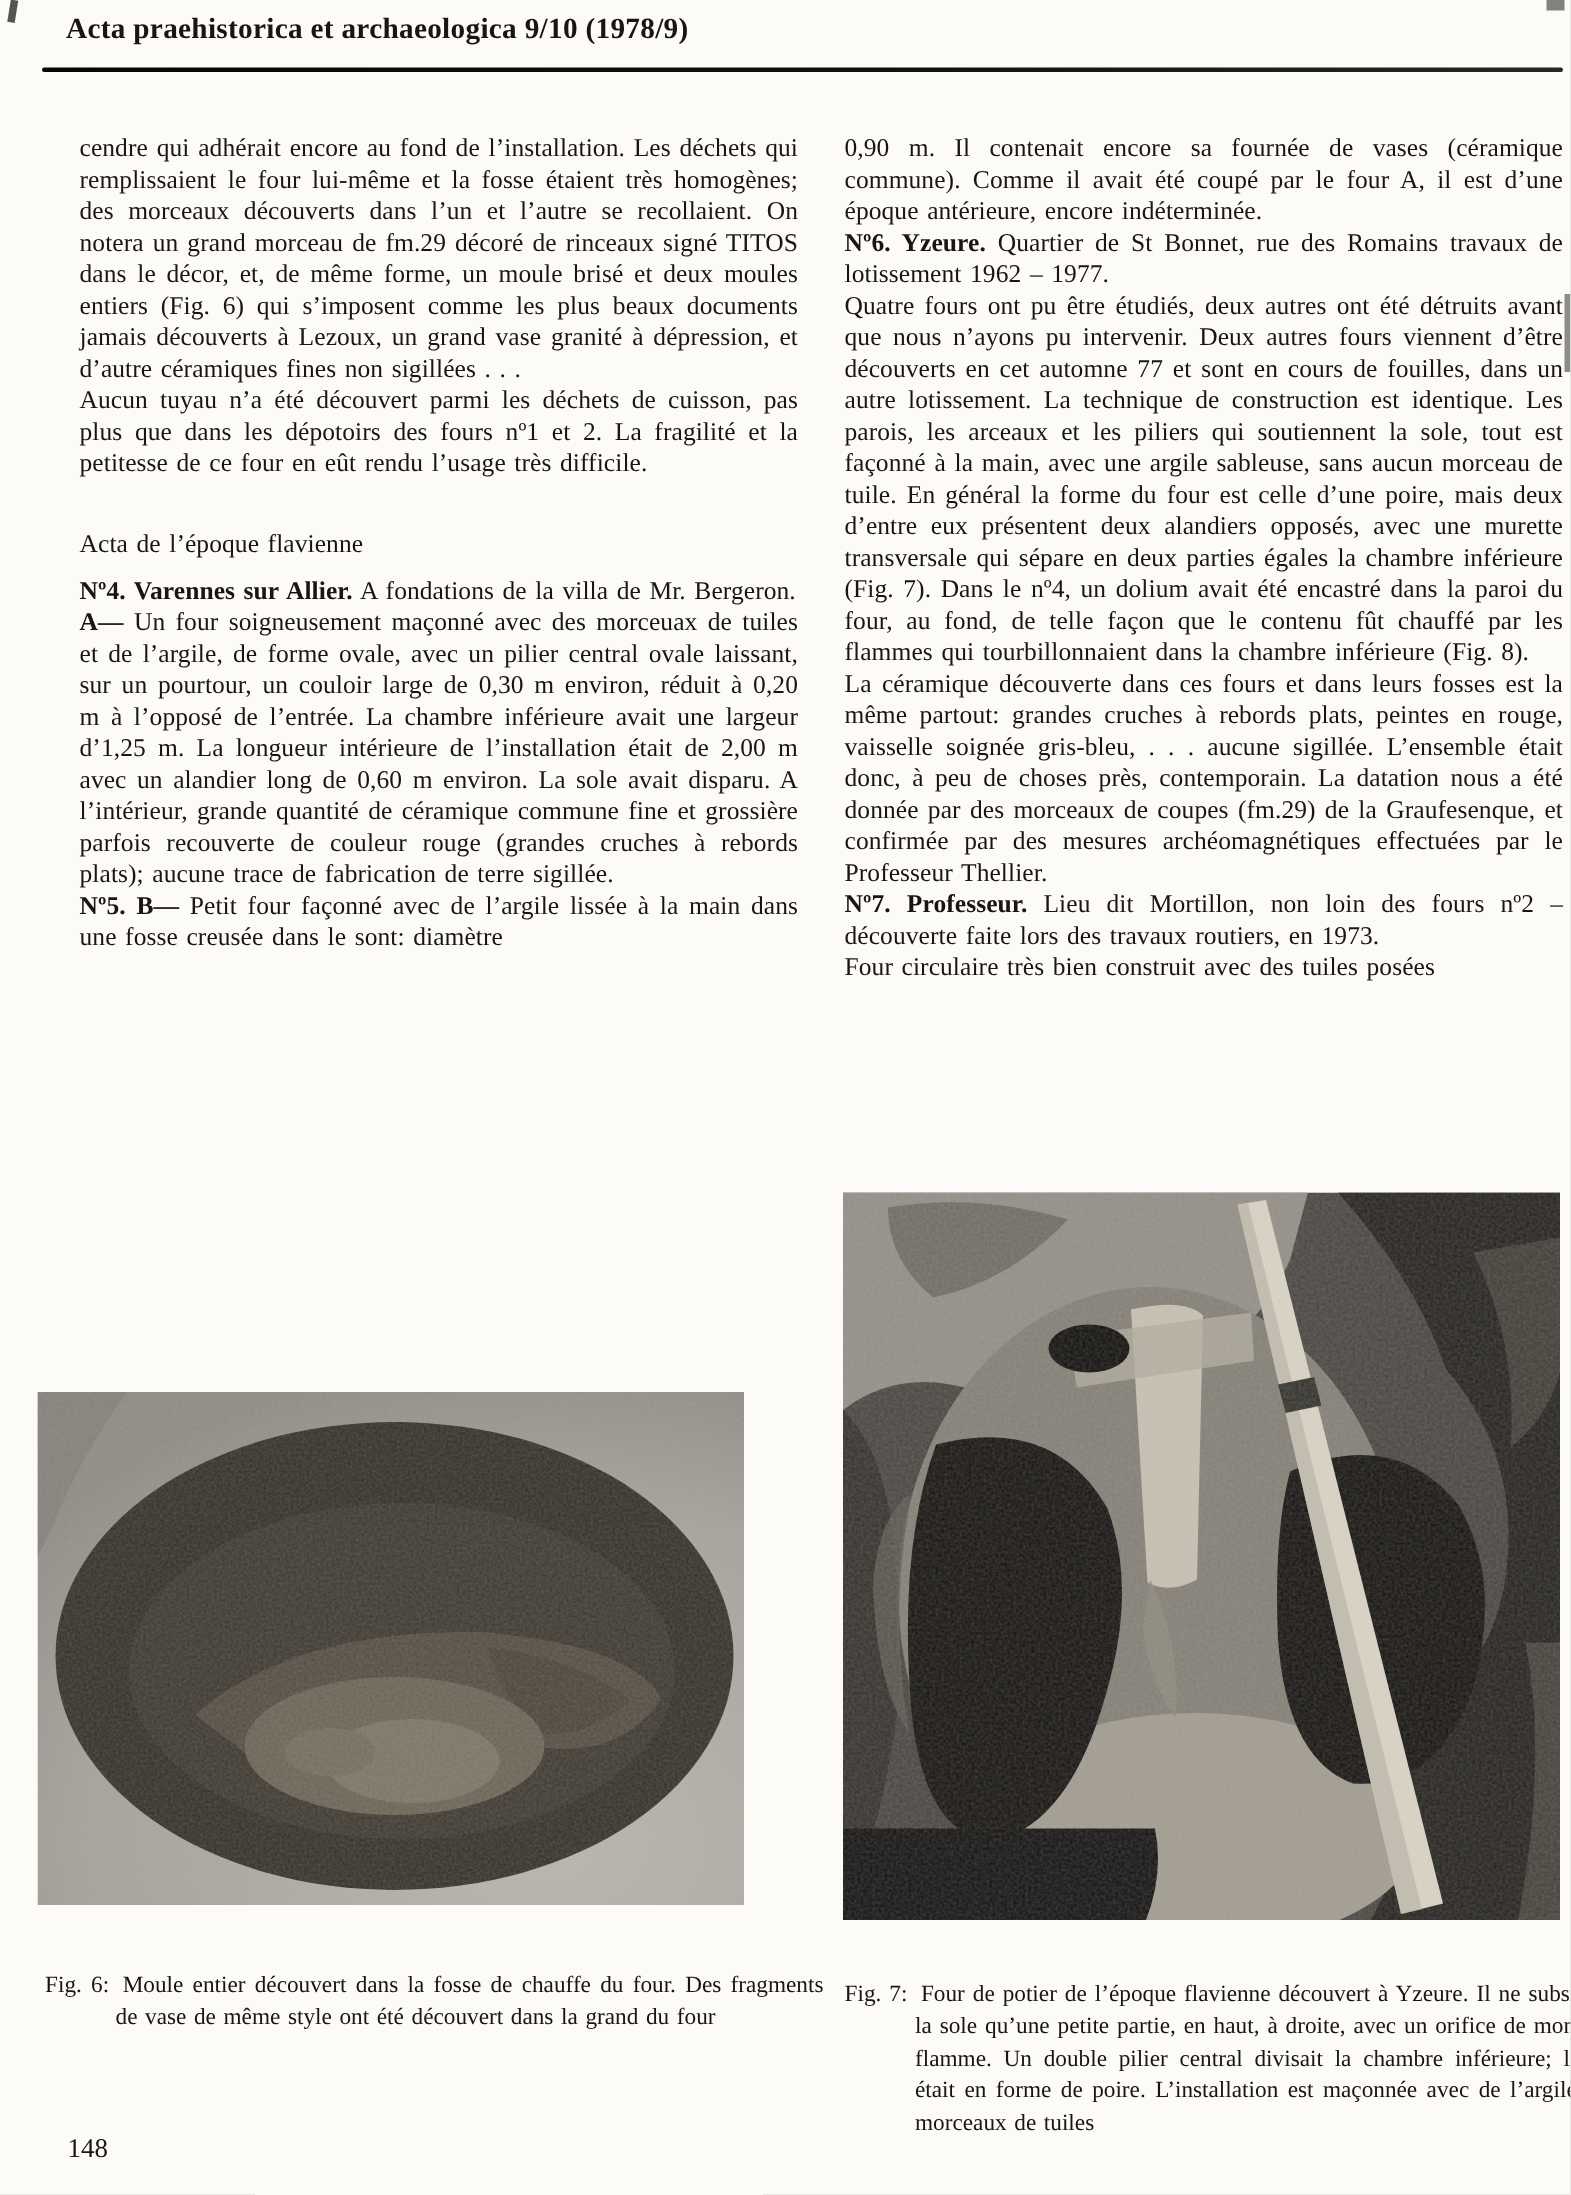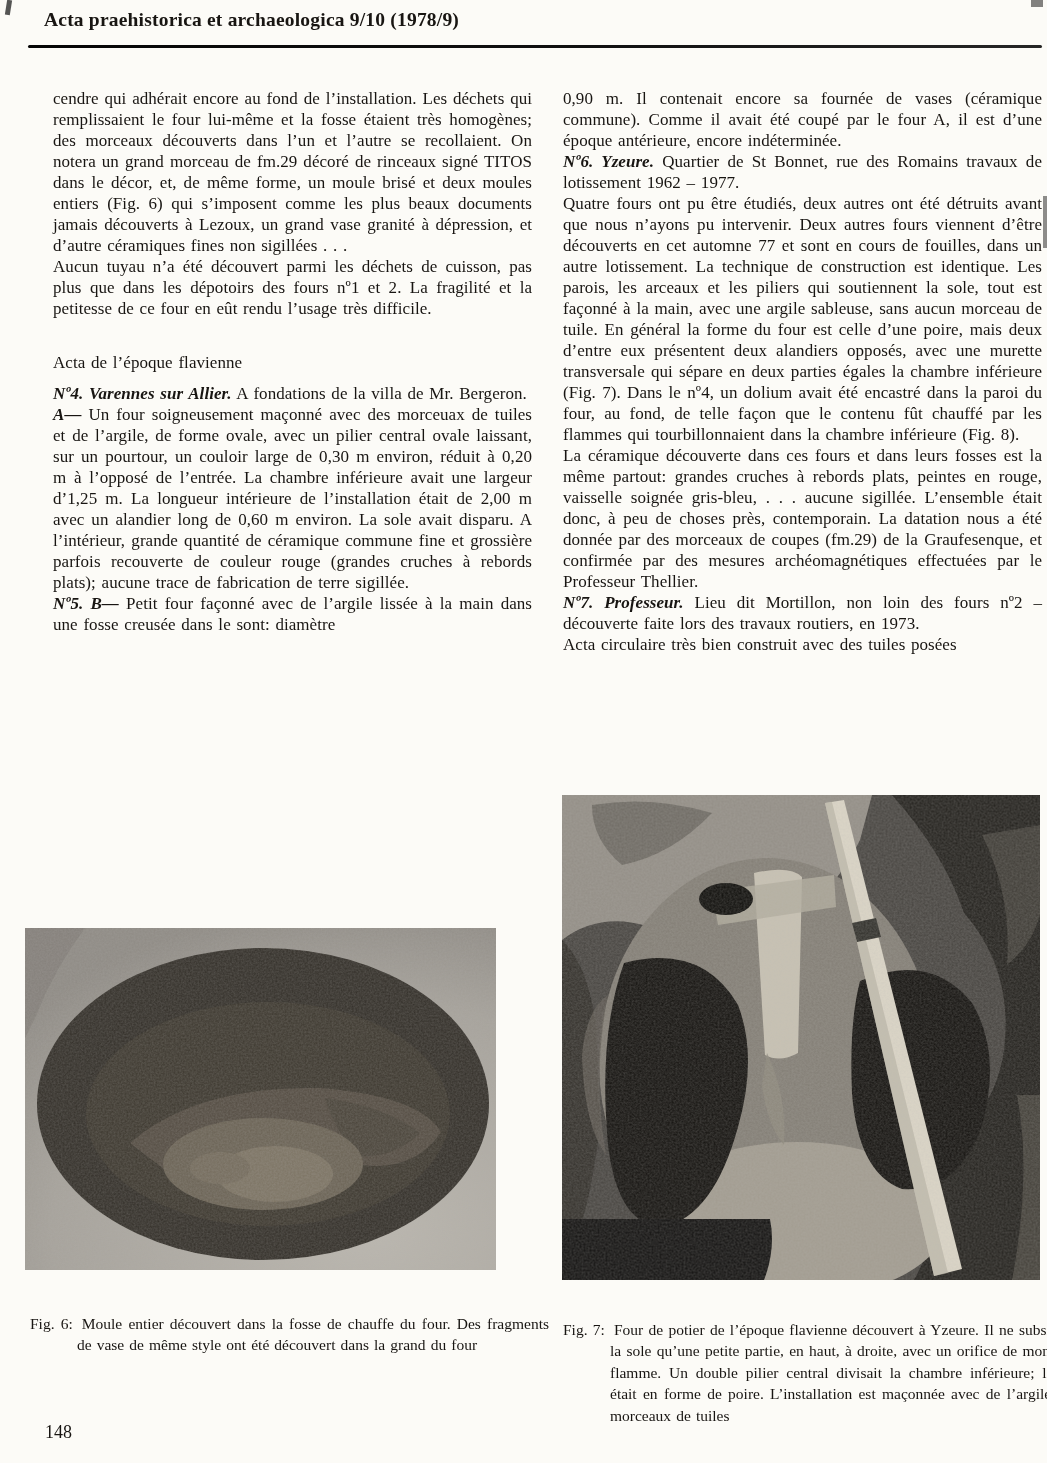--- a/index.html
+++ b/index.html
@@ -18,21 +18,21 @@
   }
   .col{
     position:absolute;top:88px;width:479px;
     font-size:17px;line-height:21px;text-align:justify;
     word-spacing:1.4px;letter-spacing:.05px;
   }
   .col p{margin:0;}
   .col-left{left:33px;margin-left:20px;}
   .col-right{left:563px;}
   .section-heading{margin-top:33px !important;margin-bottom:10px !important;}
-  .lead{font-weight:bold;font-style:italic;}
+  .lead{font-weight:bold;}
   .figure{position:absolute;line-height:0;}
   .fig6{left:25px;top:928px;}
   .fig7{left:562px;top:795px;}
   .caption{
     position:absolute;font-size:15.5px;line-height:21.5px;text-align:justify;
     padding-left:47px;text-indent:-47px;word-spacing:1.2px;
   }
   .cap6{left:30px;top:1297px;width:472px;}
   .cap7{left:563px;top:1303px;width:478px;}
   .fig-label{margin-right:9px;}
@@ -62,21 +62,21 @@
     <p><span class="lead">A—</span><span> Un four soigneusement maçonné avec des morceuax de tuiles et de l’argile, de forme ovale, avec un pilier central ovale laissant, sur un pourtour, un couloir large de 0,30 m environ, réduit à 0,20 m à l’opposé de l’entrée. La chambre inférieure avait une largeur d’1,25 m. La longueur intérieure de l’installation était de 2,00 m avec un alandier long de 0,60 m environ. La sole avait disparu. A l’intérieur, grande quantité de céramique commune fine et grossière parfois recouverte de couleur rouge (grandes cruches à rebords plats); aucune trace de fabrication de terre sigillée.</span></p>
     <p><span class="lead">Nº5. B—</span><span> Petit four façonné avec de l’argile lissée à la main dans une fosse creusée dans le sont: diamètre</span></p>
   </div>
 
   <div class="col col-right">
     <p>0,90 m. Il contenait encore sa fournée de vases (céramique commune). Comme il avait été coupé par le four A, il est d’une époque antérieure, encore indéterminée.</p>
     <p><span class="lead">Nº6. Yzeure.</span><span> Quartier de St Bonnet, rue des Romains travaux de lotissement 1962 – 1977.</span></p>
     <p>Quatre fours ont pu être étudiés, deux autres ont été détruits avant que nous n’ayons pu intervenir. Deux autres fours viennent d’être découverts en cet automne 77 et sont en cours de fouilles, dans un autre lotissement. La technique de construction est identique. Les parois, les arceaux et les piliers qui soutiennent la sole, tout est façonné à la main, avec une argile sableuse, sans aucun morceau de tuile. En général la forme du four est celle d’une poire, mais deux d’entre eux présentent deux alandiers opposés, avec une murette transversale qui sépare en deux parties égales la chambre inférieure (Fig. 7). Dans le nº4, un dolium avait été encastré dans la paroi du four, au fond, de telle façon que le contenu fût chauffé par les flammes qui tourbillonnaient dans la chambre inférieure (Fig. 8).</p>
     <p>La céramique découverte dans ces fours et dans leurs fosses est la même partout: grandes cruches à rebords plats, peintes en rouge, vaisselle soignée gris-bleu, . . . aucune sigillée. L’ensemble était donc, à peu de choses près, contemporain. La datation nous a été donnée par des morceaux de coupes (fm.29) de la Graufesenque, et confirmée par des mesures archéomagnétiques effectuées par le Professeur Thellier.</p>
     <p><span class="lead">Nº7. Professeur.</span><span> Lieu dit Mortillon, non loin des fours nº2 – découverte faite lors des travaux routiers, en 1973.</span></p>
-    <p>Acta circulaire très bien construit avec des tuiles posées</p>
+    <p>Four circulaire très bien construit avec des tuiles posées</p>
   </div>
 
   <div class="figure fig6">
     <svg width="471" height="342" viewBox="0 0 471 342">
       <defs>
         <filter id="grain6" x="0" y="0" width="100%" height="100%">
           <feTurbulence type="fractalNoise" baseFrequency="0.55" numOctaves="3" seed="7" stitchTiles="stitch"></feTurbulence>
           <feColorMatrix type="matrix" values="0 0 0 0 0.45  0 0 0 0 0.44  0 0 0 0 0.42  0 0 0 0.5 0"></feColorMatrix>
         </filter>
         <radialGradient id="bg6" cx="72%" cy="88%" r="95%">

